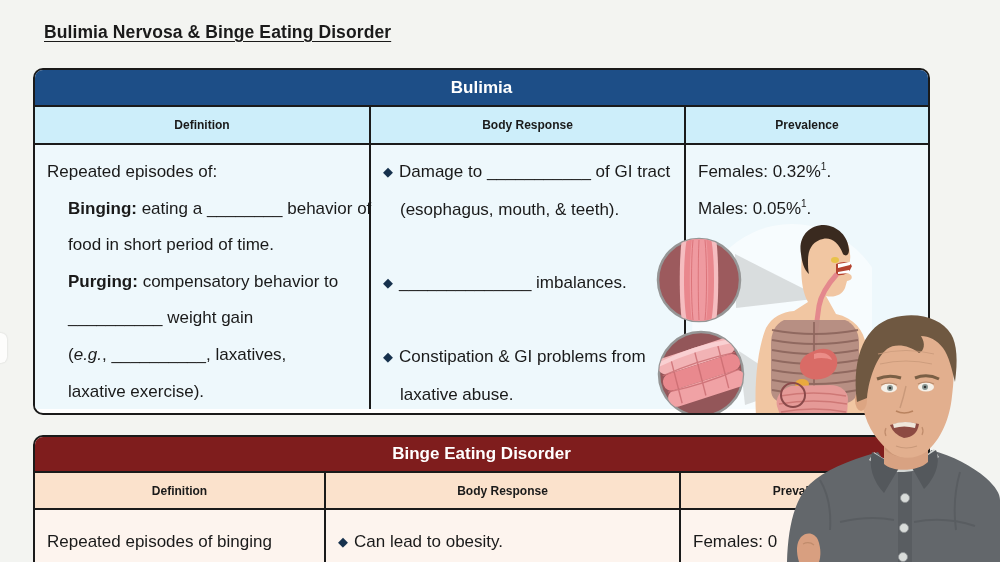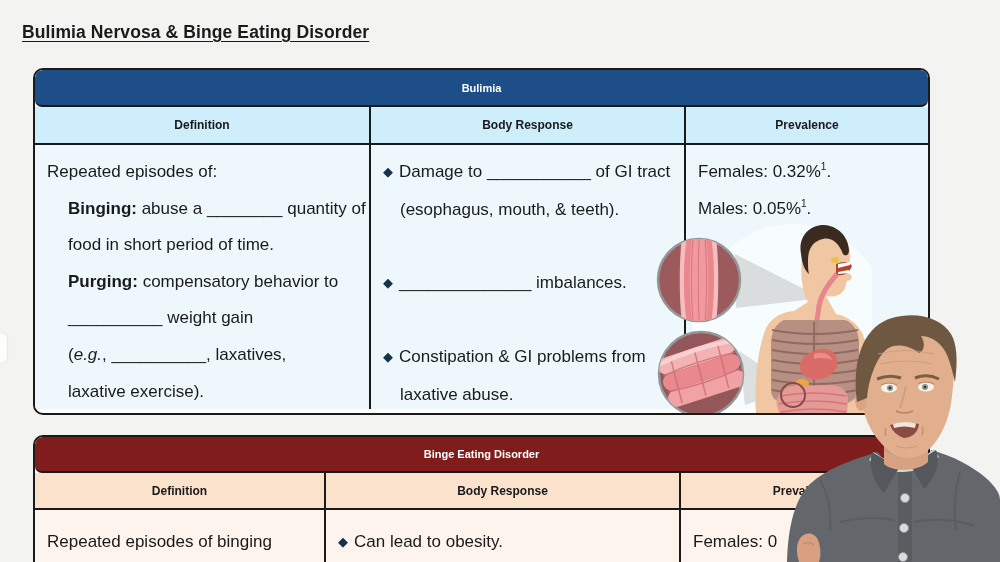--- a/index.html
+++ b/index.html
@@ -4,38 +4,37 @@
 <style>
   * { margin:0; padding:0; box-sizing:border-box; }
   html,body { width:1000px; height:562px; }
   body {
     position:relative; overflow:hidden;
     background:#f3f4f1;
     font-family:"Liberation Sans", sans-serif;
     color:#1a1a1a;
   }
   .page-title {
-    position:absolute; left:22px; top:22px;
+    position:absolute; left:44px; top:22px;
     font-size:17.5px; font-weight:bold;
     text-decoration:underline;
     text-underline-offset:3px;
     letter-spacing:0.1px;
   }
   .tbl {
     position:absolute; left:33px; width:897px;
     border:2px solid #1a1a1a; border-radius:10px;
     overflow:hidden; background:#fff;
   }
   #bulimia-table { top:68px; height:347px; }
   #bed-table   { top:435px; height:165px; }
   .tbl-title {
     display:flex; align-items:center; justify-content:center;
-    color:#fff; font-weight:bold; font-size:11px;
+    color:#fff; font-weight:bold; font-size:17px;
     border-bottom:2px solid #1a1a1a;
-    border-radius:7px;
   }
   #bulimia-table .tbl-title { height:37px; background:#1d4e87; }
   #bed-table   .tbl-title { height:36px; background:#7f1d1d; }
   .cols { display:flex; width:100%; }
   .hdr-row .cell {
     display:flex; align-items:center; justify-content:center;
     font-weight:bold; font-size:12px;
   }
   #bulimia-table .hdr-row { height:38px; background:#cdeefa; border-bottom:2px solid #1a1a1a; }
   #bed-table   .hdr-row { height:37px; background:#fbe2cc; border-bottom:2px solid #1a1a1a; }
@@ -73,21 +72,21 @@
 
   <div class="cols hdr-row">
     <div class="cell t1c1">Definition</div>
     <div class="cell t1c2">Body Response</div>
     <div class="cell t1c3">Prevalence</div>
   </div>
 
   <div class="cols body-row">
     <div class="cell t1c1 txt-cell">
       <div class="line">Repeated episodes of:</div>
-      <div class="line ind"><b>Binging:</b>&nbsp;<span>abuse a ________ quantity of</span></div>
+      <div class="line ind"><b>Binging:</b>&nbsp;<span>eating a ________ behavior of</span></div>
       <div class="line ind">food in short period of time.</div>
       <div class="line ind"><b>Purging:</b>&nbsp;<span>compensatory behavior to</span></div>
       <div class="line ind">__________ weight gain</div>
       <div class="line ind"><span>(</span><i>e.g.</i><span>, __________, laxatives,</span></div>
       <div class="line ind">laxative exercise).</div>
     </div>
 
     <div class="cell t1c2 txt-cell">
       <div class="line"><span class="diamond">◆</span><span>Damage to ___________ of GI tract</span></div>
       <div class="line ind2">(esophagus, mouth, &amp; teeth).</div>

